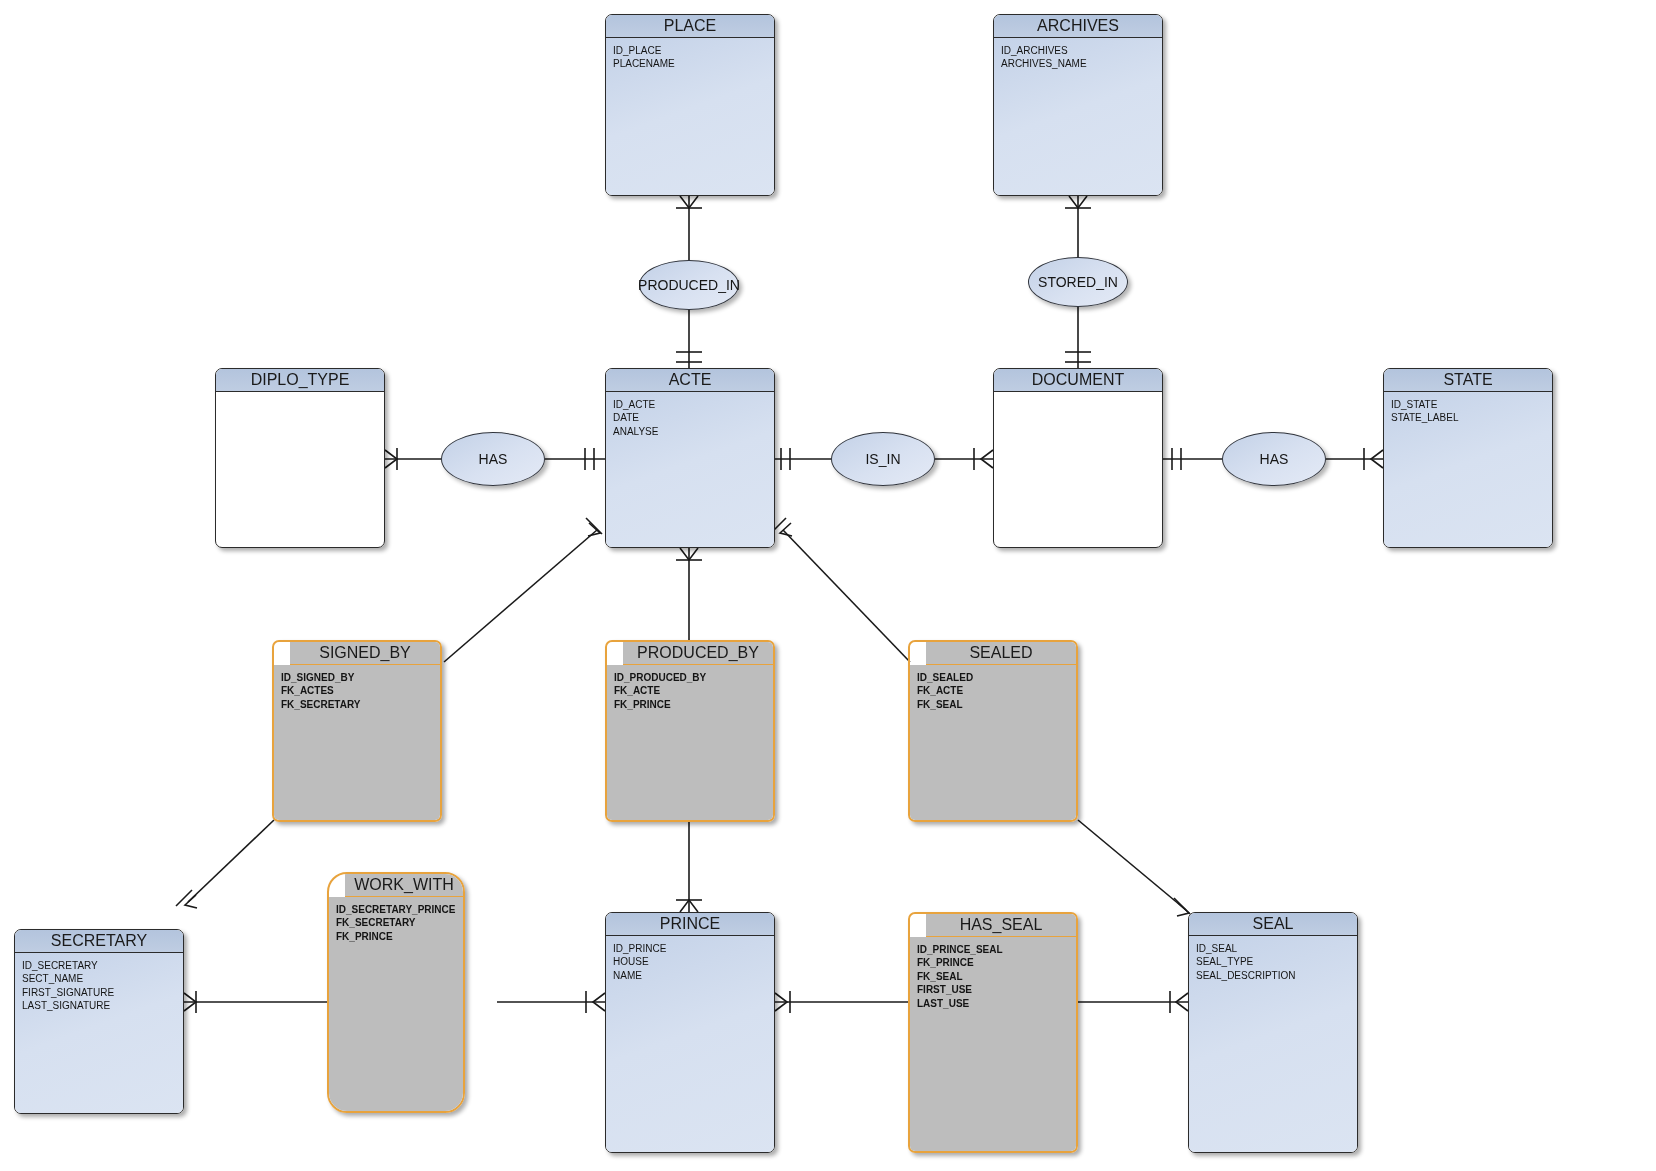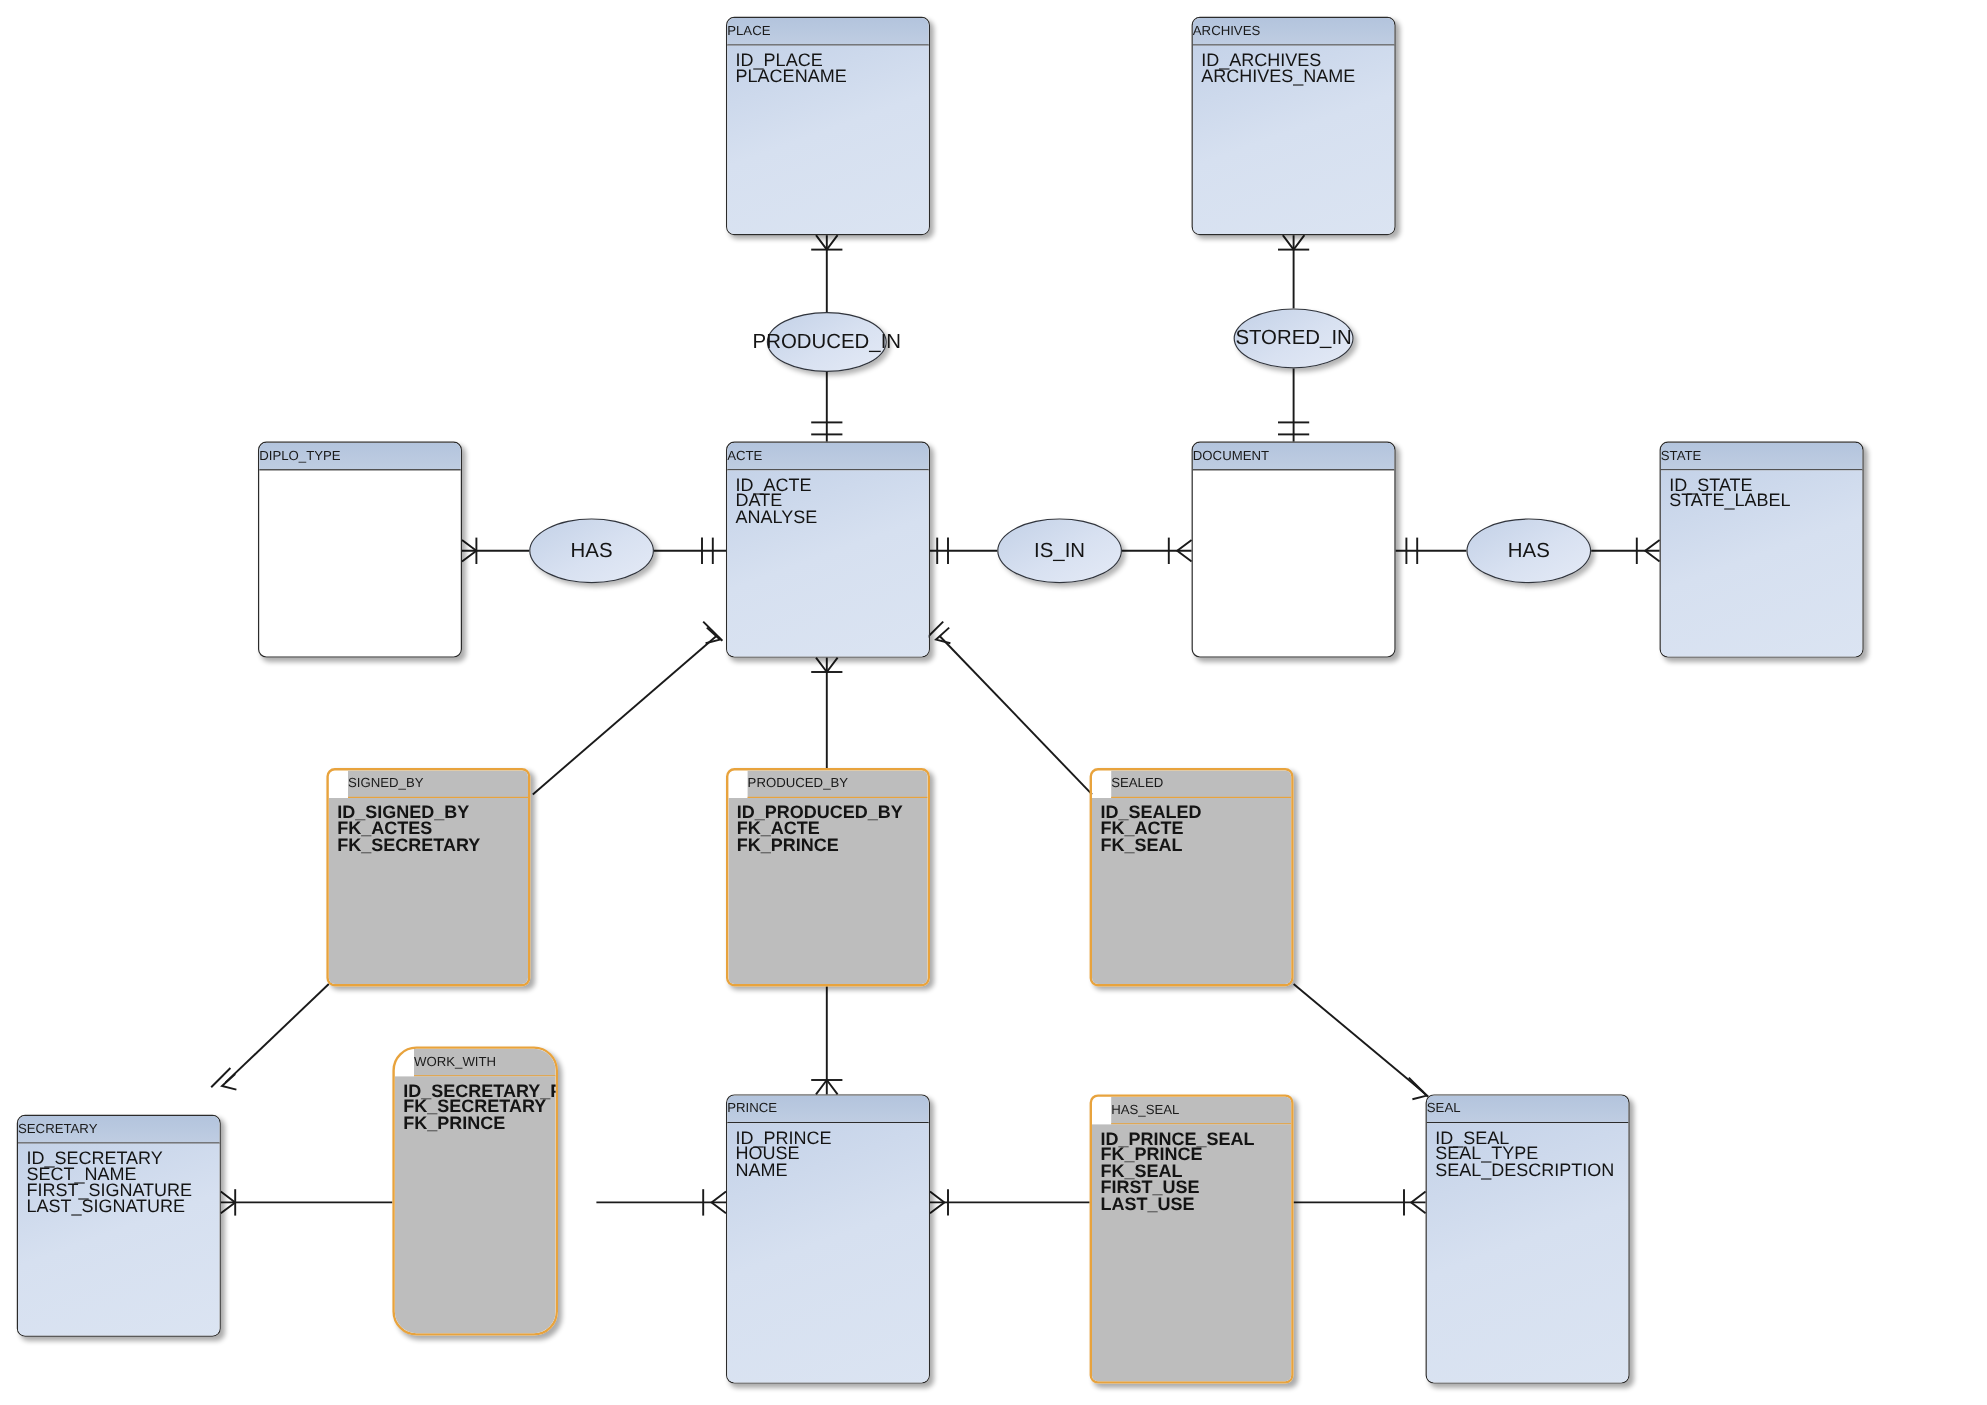--- a/index.html
+++ b/index.html
@@ -3,37 +3,37 @@
 <meta charset="utf-8">
 <style>
   html,body{margin:0;padding:0;background:#ffffff;}
   body{width:1656px;height:1171px;font-family:"Liberation Sans",sans-serif;overflow:hidden;}
   #canvas{position:relative;width:1656px;height:1171px;}
 
   svg#wires{position:absolute;left:0;top:0;width:1656px;height:1171px;pointer-events:none;}
 
   .entity{position:absolute;box-sizing:border-box;border:1px solid #2b2b2b;border-radius:7px;
           overflow:hidden;box-shadow:3px 3px 4px rgba(0,0,0,0.33);}
-  .entity .hdr{height:22px;line-height:22px;text-align:left;font-size:11px;color:#1a1a1a;
+  .entity .hdr{height:22px;line-height:22px;text-align:center;font-size:16px;color:#1a1a1a;
                border-bottom:1px solid #2b2b2b;
                background:linear-gradient(to bottom,#b3c4dd 0%,#bfcde2 100%);}
-  .entity .body{padding:6px 7px 0 7px;font-size:15px;color:#141414;line-height:13.4px;
+  .entity .body{padding:6px 7px 0 7px;font-size:10px;color:#141414;line-height:13.4px;
                 height:calc(100% - 23px);
                 background:linear-gradient(160deg,#c4d2e8 0%,#d6e0f0 45%,#dbe4f2 100%);}
   .entity .attr{white-space:nowrap;}
 
   .assoc{border:2px solid #e8a33d;border-radius:7px;}
   .assoc .hdr{background:#bdbdbd;border-bottom:1px solid #e8a33d;margin-left:16px;}
   .assoc .body{background:#bdbdbd;font-weight:bold;}
 
   .rel{position:absolute;box-sizing:border-box;border:1.6px solid #30343c;border-radius:50%;
        background:linear-gradient(150deg,#c3d1e7 0%,#d8e1f1 55%,#e4eaf6 100%);
        box-shadow:3px 3px 4px rgba(0,0,0,0.30);
        display:flex;align-items:center;justify-content:center;
-       font-size:17px;color:#151515;}
+       font-size:14px;color:#151515;}
 </style>
 </head>
 <body>
 
 <div id="canvas">
 
   <svg id="wires" viewBox="0 0 1656 1171" xmlns="http://www.w3.org/2000/svg">
     <g fill="none" stroke="#1a1a1a" stroke-width="1.6" stroke-linecap="butt">
 
       <line x1="689" y1="196" x2="689" y2="260"></line>

